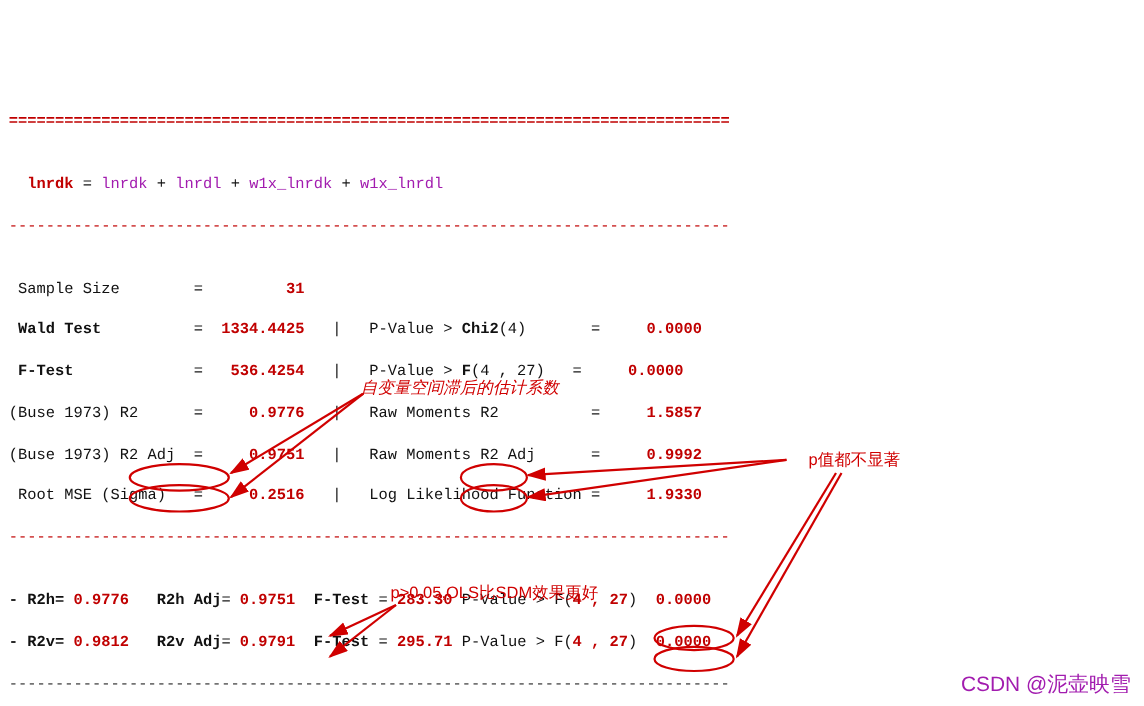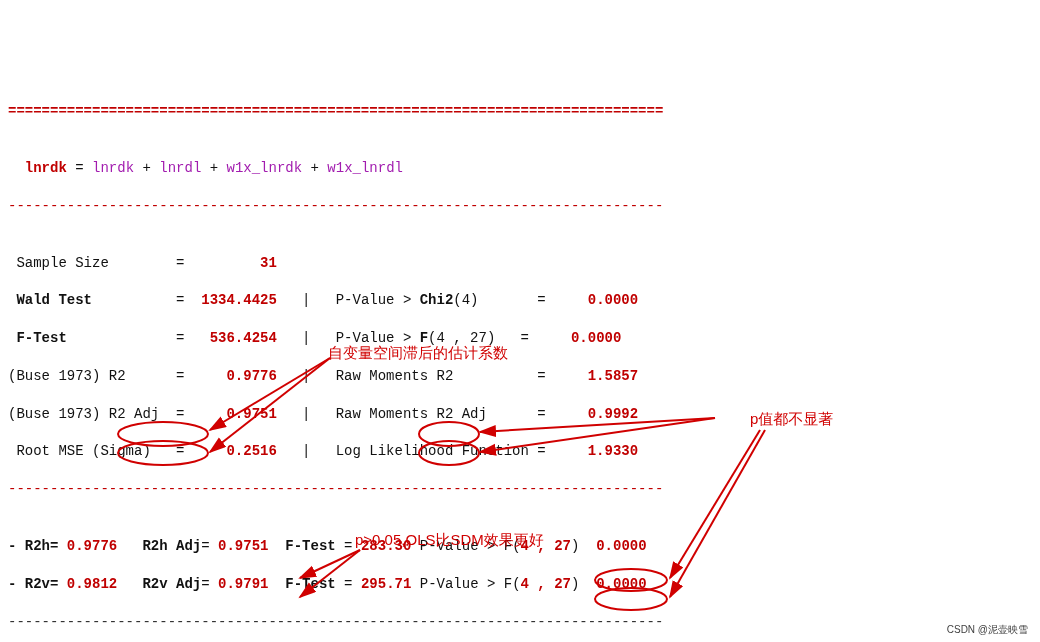--- a/index.html
+++ b/index.html
@@ -19,21 +19,21 @@
   }
   .brown { color: #a21caf; font-weight: 400; }
   .bold { font-weight: 700; }
   .red-rule { color: #c00000; font-weight: 700; }
   .dash-rule { color: #c00000; }
   .thin-rule { color: #333; }
   .var { color: #c00000; font-weight: 700; }
   .num { color: #c00000; font-weight: bold; }
   .annotation { position: absolute; color: #d00000; font-family: sans-serif; font-size: 15px; font-weight: 500; }
   .svg-overlay { position: absolute; left: 0; top: 0; width: 1040px; height: 642px; pointer-events: none; }
-  .watermark { position: absolute; right: 12px; bottom: 6px; color: #404040; font-family: sans-serif; font-size: 10px; }
+  .watermark { position: absolute; right: 12px; bottom: 6px; color: #a21caf; font-family: sans-serif; font-size: 19px; }
   .row { display: block; }
 </style>
 </head>
 <body>
 
 
 
 
 <span class="row red-rule">==============================================================================</span>
 
@@ -64,22 +64,22 @@
 
 
 
 
 
 
 
 
 
 
-<div class="annotation" style="left:328px; top:343px;">自变量空间滞后的估计系数</div>
-<div class="annotation" style="left:750px; top:409px;">p值都不显著</div>
+<div class="annotation" style="left:328px; top:343px;font-style:italic;">自变量空间滞后的估计系数</div>
+<div class="annotation" style="left:735px; top:409px;">p值都不显著</div>
 <div class="annotation" style="left:355px; top:530px;">p&gt;0.05,OLS比SDM效果更好</div>
 <div class="watermark">CSDN @泥壶映雪</div>
 
 
 <svg class="svg-overlay" viewBox="0 0 1040 642">
   <defs>
     <marker id="ah" markerWidth="10" markerHeight="10" refX="8" refY="3" orient="auto">
       <path d="M0,0 L9,3 L0,6 Z" fill="#d00000"></path>
     </marker>
   </defs>

